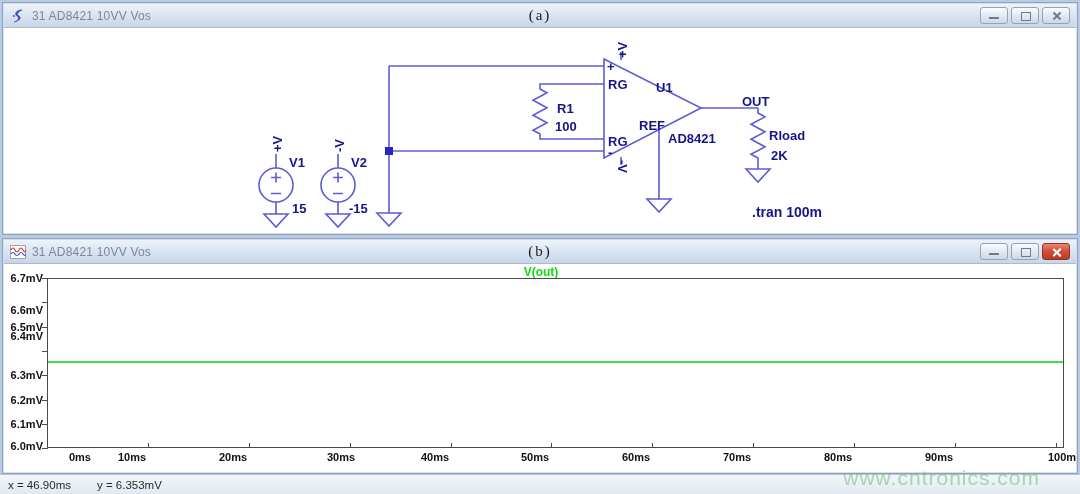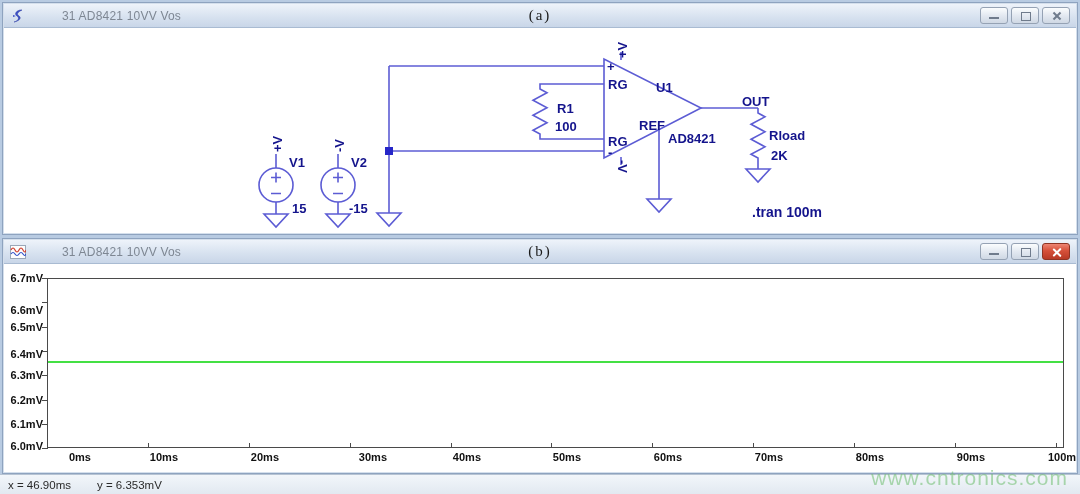--- a/index.html
+++ b/index.html
@@ -11,21 +11,21 @@
   .win { position:absolute; border:1px solid #8ea3bf; background:#fff; box-shadow:0 0 0 1px #d4dfec inset; }
   .win-a { left:2px; top:2px; width:1076px; height:233px; }
   .win-b { left:2px; top:238px; width:1076px; height:236px; }
   .titlebar {
     position:absolute; left:1px; right:1px; top:1px; height:24px;
     background:linear-gradient(#eef3fa, #d6e1ef 60%, #c9d6e8);
     border-bottom:1px solid #a9bbd2;
     display:flex; align-items:center; padding:0 6px;
   }
   .title-icon { width:16px; height:14px; margin-right:6px; flex:0 0 auto; }
-  .title-text { font-size:12px; color:#7e8793; letter-spacing:.2px;margin-left:30px; }
+  .title-text { font-size:12px; color:#7e8793; letter-spacing:.2px; }
   .overlay-label {
     position:absolute; left:0; right:0; text-align:center; top:3px;
     font-size:15px; color:#1a1a1a; font-family:"Liberation Serif", serif; letter-spacing:2px;
   }
   .win-buttons { margin-left:auto; display:flex; gap:3px; position:relative; z-index:2; }
   .wbtn {
     width:28px; height:17px; border:1px solid #95a2b4; border-radius:3px;
     background:linear-gradient(#fbfdfe, #e3e9f1 50%, #cfd8e4);
     position:relative; display:inline-block;
   }
@@ -48,31 +48,31 @@
   .sch-text-lg { font-size:14px; }
   
   .plot-canvas { position:absolute; left:5px; top:0; width:1064px; height:208px; background:#fff; }
   .plot-legend { position:absolute; left:0; right:0; top:1px; text-align:center;
                  font-size:12px; font-weight:bold; color:#0ddd0d; }
   .plot-box { position:absolute; left:38px; top:14px; width:1017px; height:170px; border:1px solid #4a4a4a; }
   .ytick-label { position:absolute; left:0; width:34px; text-align:right;
                  font-size:11px; font-weight:bold; color:#111; }
   .ytick-mark { position:absolute; left:33px; width:6px; height:1px; background:#4a4a4a; }
   .xtick-mark { position:absolute; width:1px; height:5px; background:#4a4a4a; top:179px; }
-  .xtick-label { position:absolute; top:187px; width:60px; text-align:right;
+  .xtick-label { position:absolute; top:187px; width:60px; text-align:left;
                  font-size:11px; font-weight:bold; color:#111; }
   .trace { position:absolute; left:39px; width:1015px; height:2px; top:97px; }
   
   .statusbar {
     position:absolute; left:0; top:474px; width:1080px; height:20px;
     background:linear-gradient(#f2f6fa,#e2e9f1); border-top:1px solid #b6c3d3;
     display:flex; align-items:center; font-size:11.5px; color:#2a2a2a; padding-left:8px; gap:26px;
   }
   .watermark {
-    position:absolute; right:12px; top:466px; font-size:21px; letter-spacing:1px;
+    position:absolute; right:40px; top:466px; font-size:21px; letter-spacing:1px;
     color:rgba(110,190,110,0.55); pointer-events:none; z-index:5;
   }
 </style>
 </head>
 <body>
 
 <div class="win win-a">
   <div class="titlebar">
     <svg class="title-icon" viewBox="0 0 16 14">
       <path d="M10,1 C6,2 4,5 7,7 C10,9 8,12 4,13 C9,12 12,9 9,7 C6,5 8,3 12,1 Z" fill="#3c50c8" stroke="#2a3aa0" stroke-width="0.5"></path>
@@ -185,26 +185,27 @@
     <span class="title-text">31 AD8421 10VV Vos</span>
     <span class="overlay-label">(b)</span>
     <span class="win-buttons">
       <span class="wbtn wbtn-min"></span>
       <span class="wbtn wbtn-max"></span>
       <span class="wbtn wbtn-close-red"></span>
     </span>
   </div>
   <div class="winbody">
     <div class="plot-canvas">
+      <div class="plot-legend">V(out)</div>
       <div class="plot-box"></div>
 
       <div class="ytick-label" style="top:8px">6.7mV</div>
       <div class="ytick-label" style="top:40px">6.6mV</div>
       <div class="ytick-label" style="top:57px">6.5mV</div>
-      <div class="ytick-label" style="top:84px">6.4mV</div>
+      <div class="ytick-label" style="top:66px">6.4mV</div>
       <div class="ytick-label" style="top:105px">6.3mV</div>
       <div class="ytick-label" style="top:130px">6.2mV</div>
       <div class="ytick-label" style="top:154px">6.1mV</div>
       <div class="ytick-label" style="top:176px">6.0mV</div>
       <div class="ytick-mark" style="top:14px"></div>
         <div class="ytick-mark" style="top:38px"></div>
       <div class="ytick-mark" style="top:63px"></div>
         <div class="ytick-mark" style="top:87px"></div>
       <div class="ytick-mark" style="top:111px"></div>
         <div class="ytick-mark" style="top:136px"></div>

